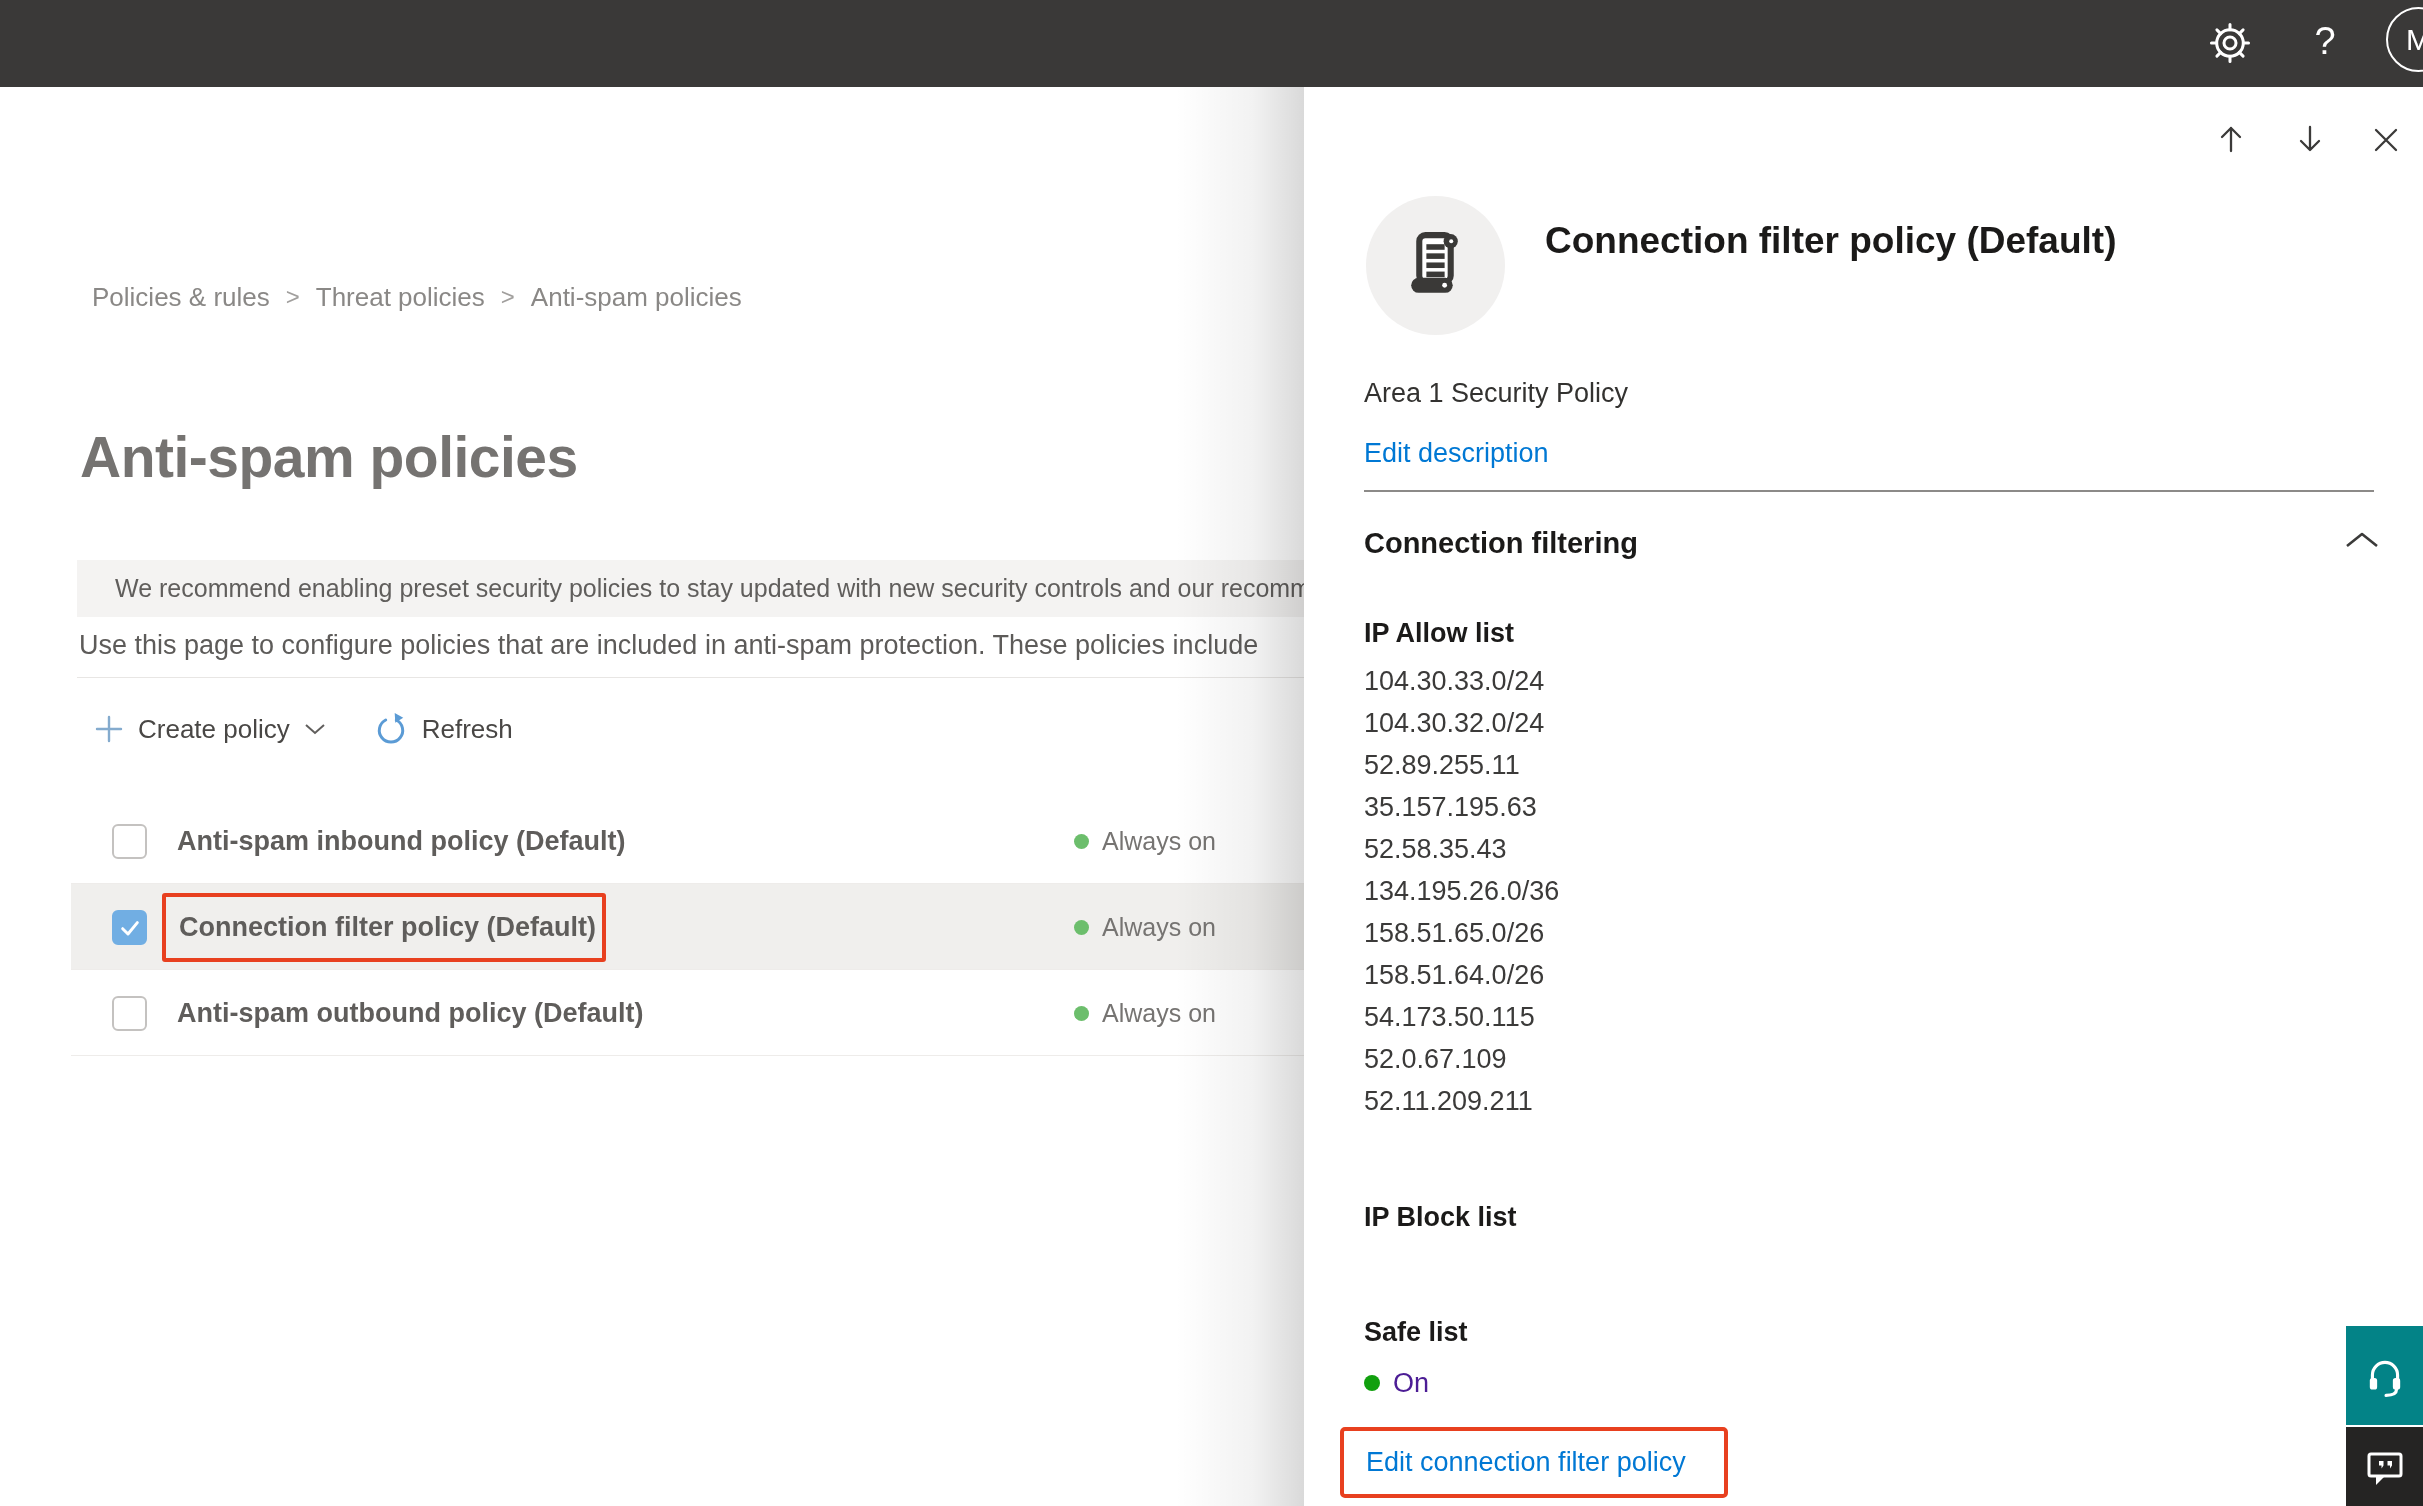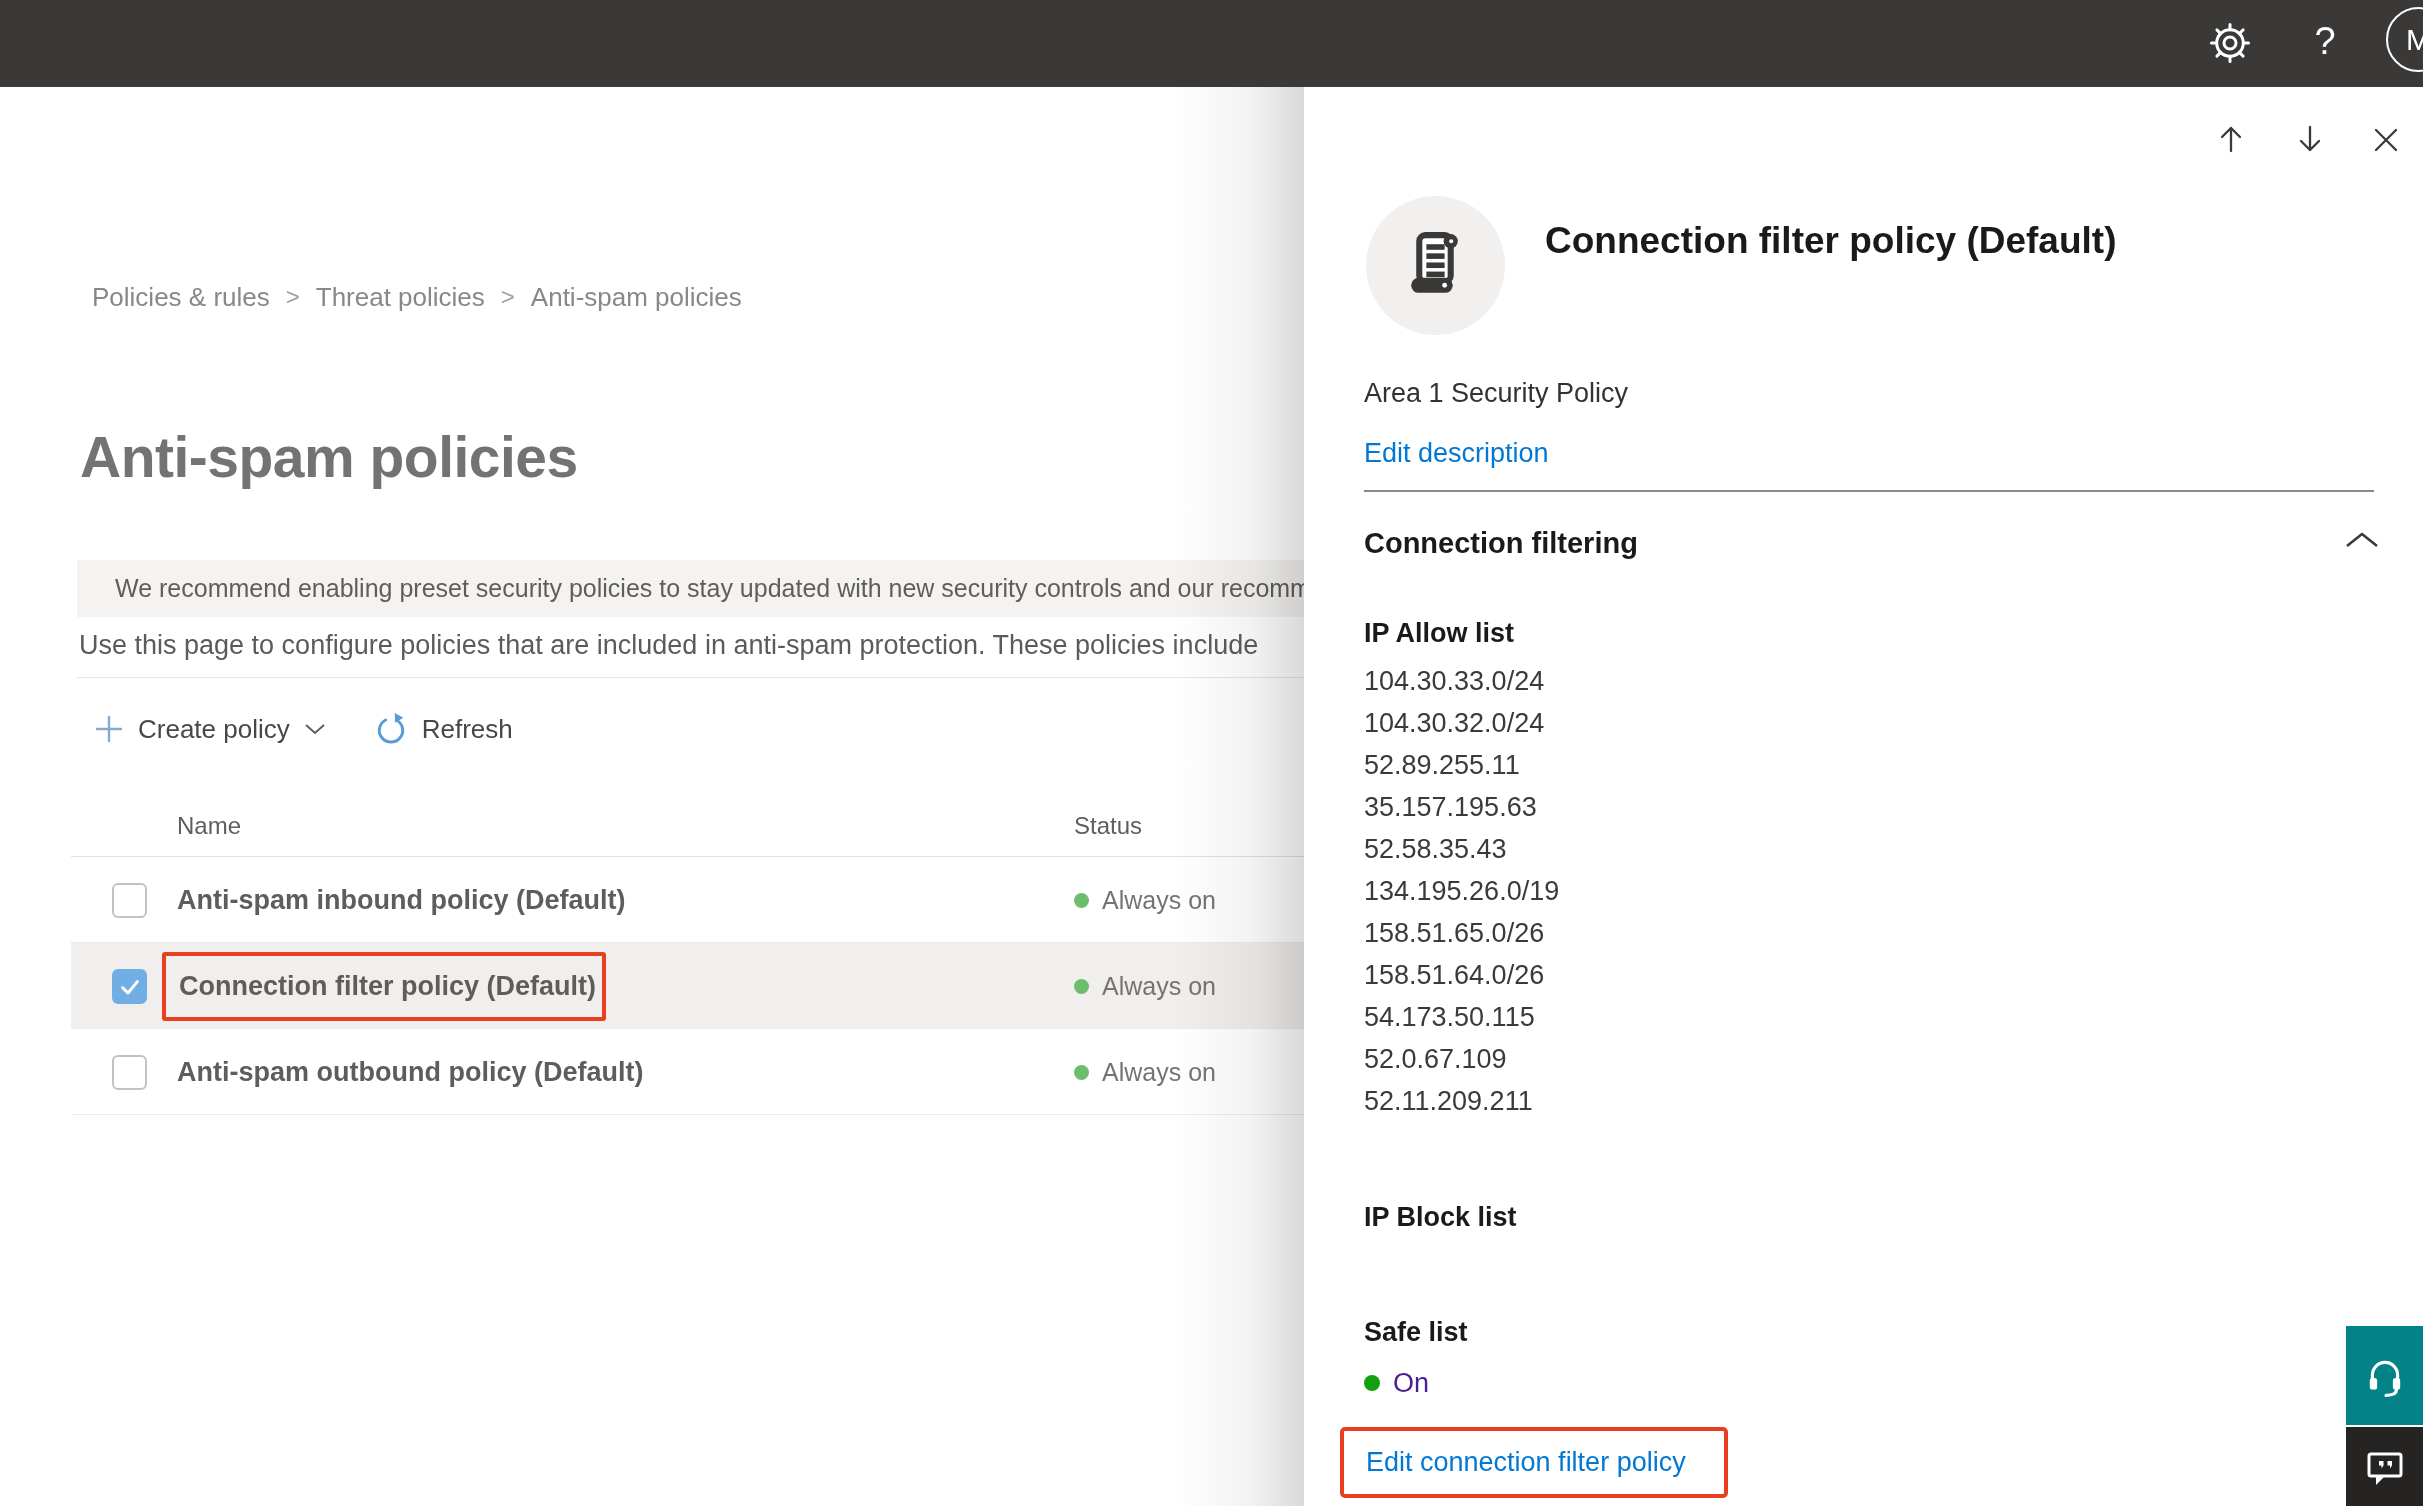--- a/index.html
+++ b/index.html
@@ -138,24 +138,20 @@
     <div class="tool-btn">
       <svg width="34" height="34" viewBox="0 0 32 32" fill="none">
         <path d="M11 7.5 A 11 11 0 1 0 21 7.5" stroke="#5b9bd5" stroke-width="2.8" stroke-linecap="round"></path>
         <polygon points="19.5,1 27.5,5.5 20,10" fill="#5b9bd5"></polygon>
       </svg>
       <span>Refresh</span>
     </div>
   </div>
 
   <div class="ptable">
-    <div class="thead">
-      <span class="col-name">Name</span>
-      <span class="col-status">Status</span>
-    </div>
     <div id="rows">
         <div class="trow">
           <div class="cb"></div>
           <div class="rname">
             <span>Anti-spam inbound policy (Default)</span>
           </div>
           <div class="rstatus">
             <span class="dot" style="background: rgb(108, 190, 108);"></span>
             <span>Always on</span>
           </div>
@@ -232,21 +228,21 @@
     </svg>
   </div>
 
   <div class="f-label lbl-allow">IP Allow list</div>
   <div class="ip-list" id="iplist">
       <div>104.30.33.0/24</div>
       <div>104.30.32.0/24</div>
       <div>52.89.255.11</div>
       <div>35.157.195.63</div>
       <div>52.58.35.43</div>
-      <div>134.195.26.0/19</div>
+      <div>134.195.26.0/36</div>
       <div>158.51.65.0/26</div>
       <div>158.51.64.0/26</div>
       <div>54.173.50.115</div>
       <div>52.0.67.109</div>
       <div>52.11.209.211</div>
     </div>
   <div class="f-label lbl-block">IP Block list</div>
   <div class="f-label lbl-safe">Safe list</div>
   <div class="f-on">
     <span class="dot-big" style="background:var(--green-bright,#11a00e)"></span>

